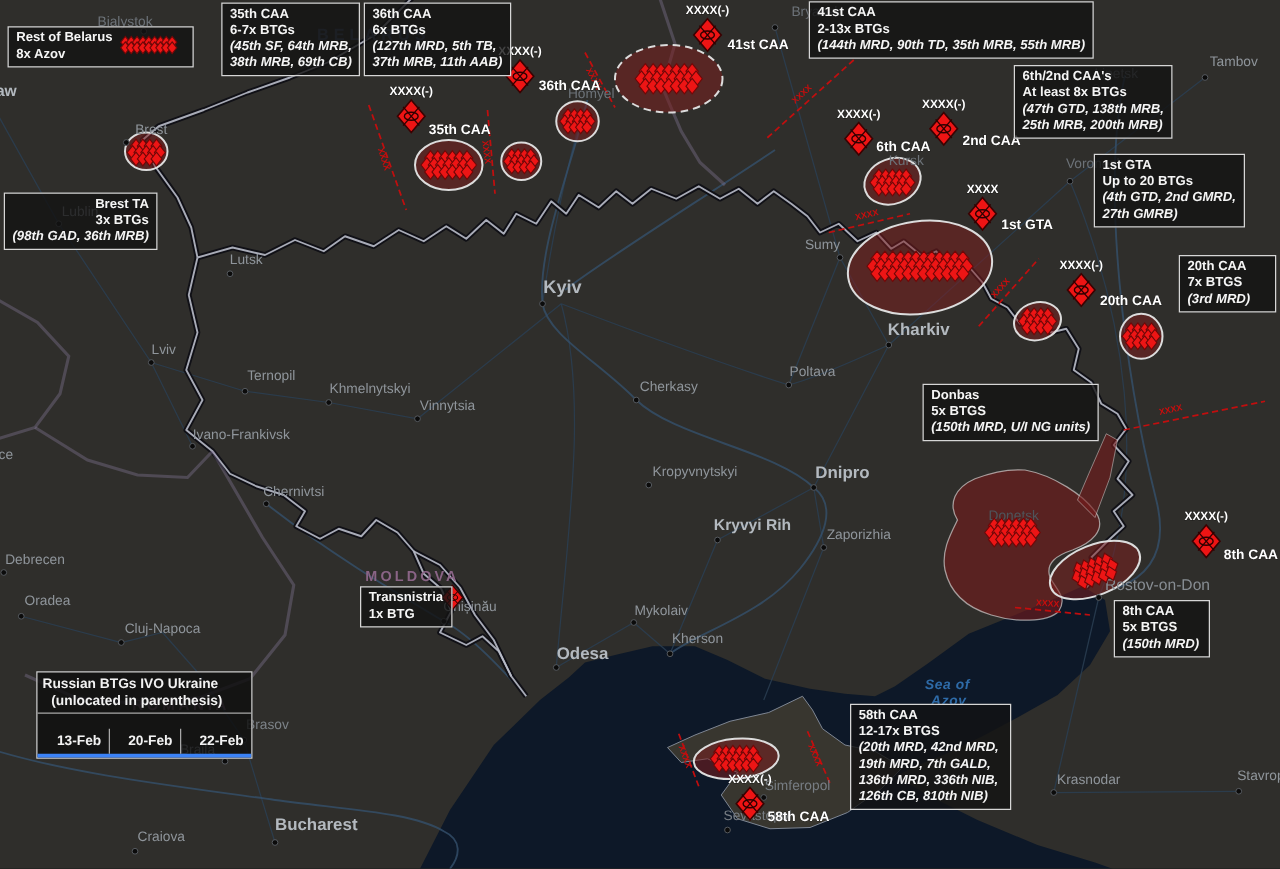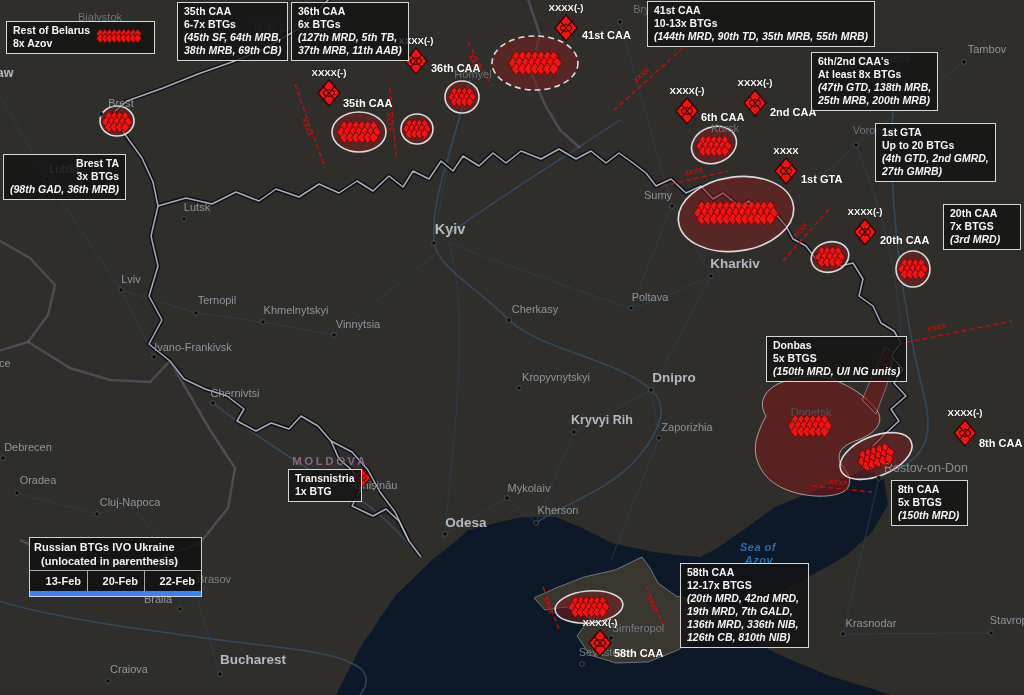--- a/index.html
+++ b/index.html
@@ -13,21 +13,21 @@
   .callout .ln{display:block;}
   .callout .it{font-style:italic;}
   .callout .box-cluster{position:absolute;right:3px;top:4px;}
   .btg-table{position:absolute;background:rgba(15,15,15,0.82);border:1.5px solid #cfcfcf;
              color:#f2f2f2;font-size:11px;font-weight:bold;}
   .btg-table .tt{ text-align:left;padding:2px 4px 0 4px;line-height:14px;}
   .btg-table .ts{ text-align:center;padding:0 16px 2px 4px;line-height:14px;border-bottom:1px solid #a8a8a8;}
   .btg-table .trw{display:grid;grid-template-columns:1fr 1fr 1fr;}
   .btg-table .trw > div{text-align:right;padding:3px 6px 3px 2px;line-height:14px;}
   .btg-table .trw > div + div{border-left:1px solid #a8a8a8;}
-  .btg-table .hdr{border-bottom:5px solid #3b82f6;}
+  .btg-table .hdr{border-bottom:3px solid #3b82f6;margin-top:12px;}
 </style>
 </head>
 <body>
 
 <div class="stage">
   <svg id="map" width="1024" height="695" viewBox="0 0 1024 695">
 
     <path fill="#0d1828" d="M336,695 L360,648 L395,596 L432,560 L455,542 L468,530 L492,524 L522,517 L556,517 L582,528 L612,543 L648,551 L676,555 L700,557 L716,549 L742,531 L775,507 L812,492 L846,478 L866,469 L884,480 L888,505 L872,532 L846,556 L814,574 L786,589 L757,603 L730,614 L717,621 L742,636 L782,656 L830,676 L876,690 L890,695 Z"></path>
     <path fill="#38362f" stroke="#7e8693" stroke-width="0.8" d="M642,557 L615,570 L584,577 L556,588 L534,598 L545,610 L566,607 L590,618 L577,636 L590,655 L616,663 L648,662 L678,650 L705,631 L722,614 L700,601 L676,596 L658,583 L650,568 Z"></path>
     <g id="roads">
@@ -685,21 +685,21 @@
         <span class="ln it">38th MRB, 69th CB)</span>
       </div>
       <div class="callout" style="left: 291px; top: 2px; min-width: 88px;">
         <span class="ln">36th CAA</span>
         <span class="ln">6x BTGs</span>
         <span class="ln it">(127th MRD, 5th TB,</span>
         <span class="ln it">37th MRB, 11th AAB)</span>
       </div>
       <div class="callout" style="left: 647px; top: 1px; min-width: 196px;">
         <span class="ln">41st CAA</span>
-        <span class="ln">10-13x BTGs</span>
+        <span class="ln">2-13x BTGs</span>
         <span class="ln it">(144th MRD, 90th TD, 35th MRB, 55th MRB)</span>
       </div>
       <div class="callout" style="left: 811px; top: 52px; min-width: 106px;">
         <span class="ln">6th/2nd CAA's</span>
         <span class="ln">At least 8x BTGs</span>
         <span class="ln it">(47th GTD, 138th MRB,</span>
         <span class="ln it">25th MRB, 200th MRB)</span>
       </div>
       <div class="callout" style="left: 875px; top: 123px; min-width: 106px;">
         <span class="ln">1st GTA</span>
@@ -710,21 +710,21 @@
       <div class="callout" style="left: 943px; top: 204px; min-width: 64px;">
         <span class="ln">20th CAA</span>
         <span class="ln">7x BTGS</span>
         <span class="ln it">(3rd MRD)</span>
       </div>
       <div class="callout" style="left: 3px; top: 154px; min-width: 97px; text-align: right;">
         <span class="ln">Brest TA</span>
         <span class="ln">3x BTGs</span>
         <span class="ln it">(98th GAD, 36th MRB)</span>
       </div>
-      <div class="callout" style="left: 738px; top: 336px; min-width: 115px; margin-left: 28px;">
+      <div class="callout" style="left: 738px; top: 307px; min-width: 115px;">
         <span class="ln">Donbas</span>
         <span class="ln">5x BTGS</span>
         <span class="ln it">(150th MRD, U/I NG units)</span>
       </div>
       <div class="callout" style="left: 288px; top: 458px; min-width: 56px; margin-top: 11px;">
         <span class="ln">Transnistria</span>
         <span class="ln">1x BTG</span>
       </div>
       <div class="callout" style="left: 891px; top: 480px; min-width: 63px;">
         <span class="ln">8th CAA</span>

